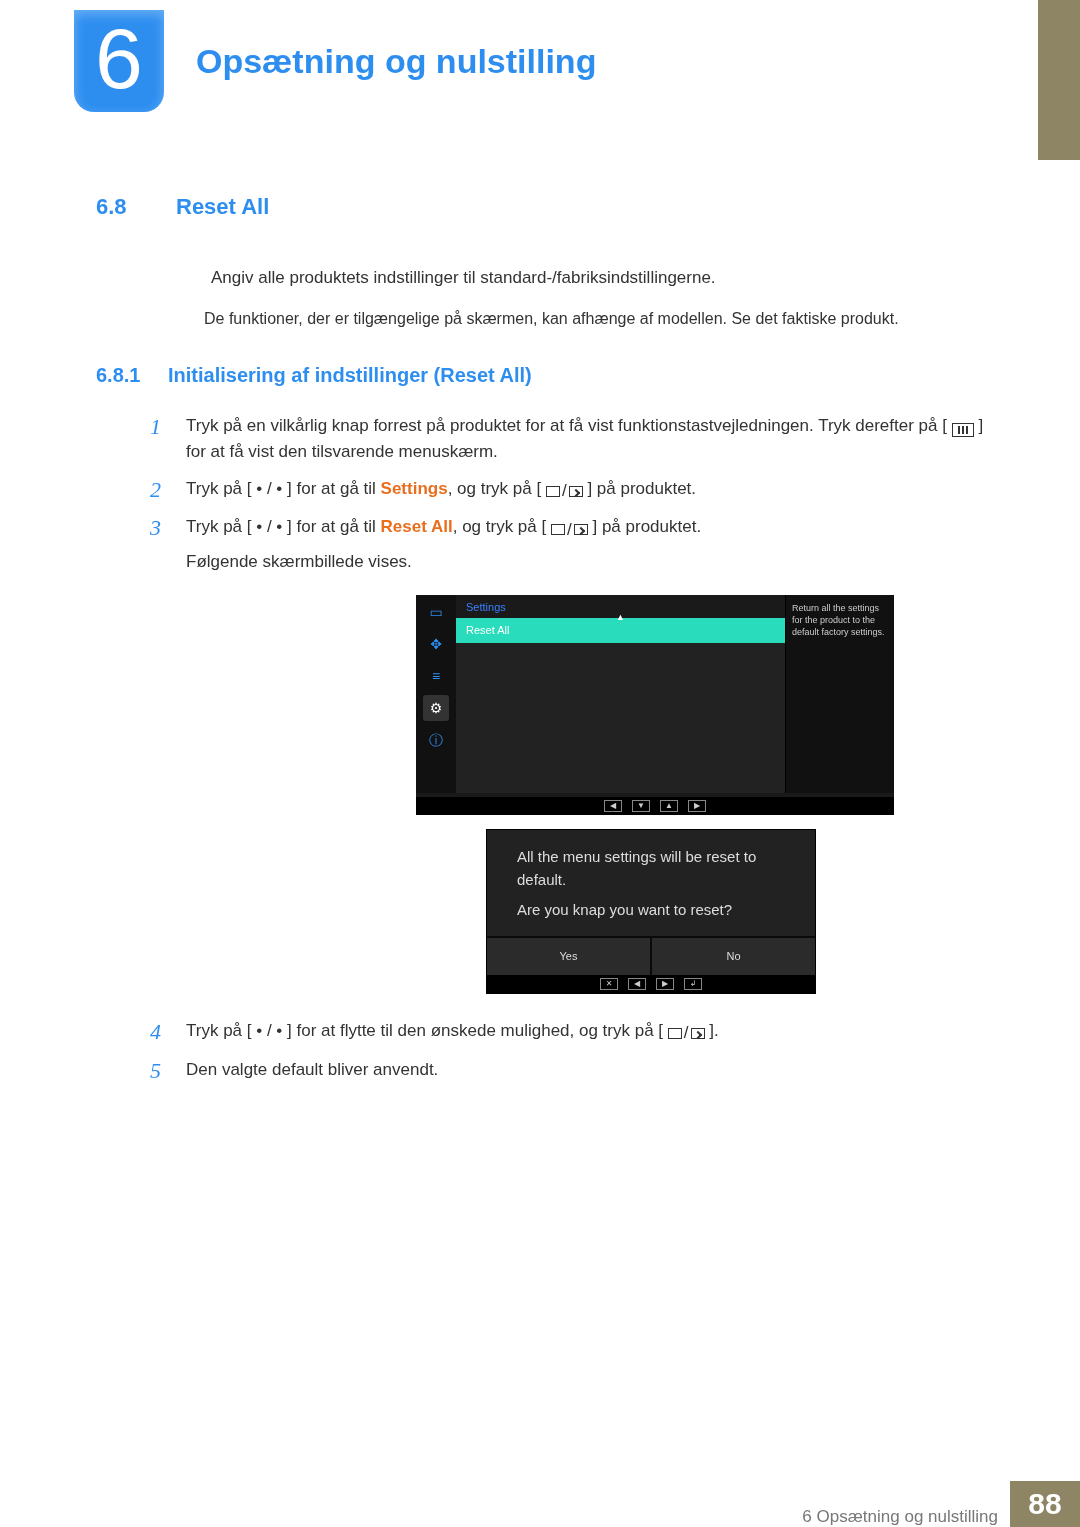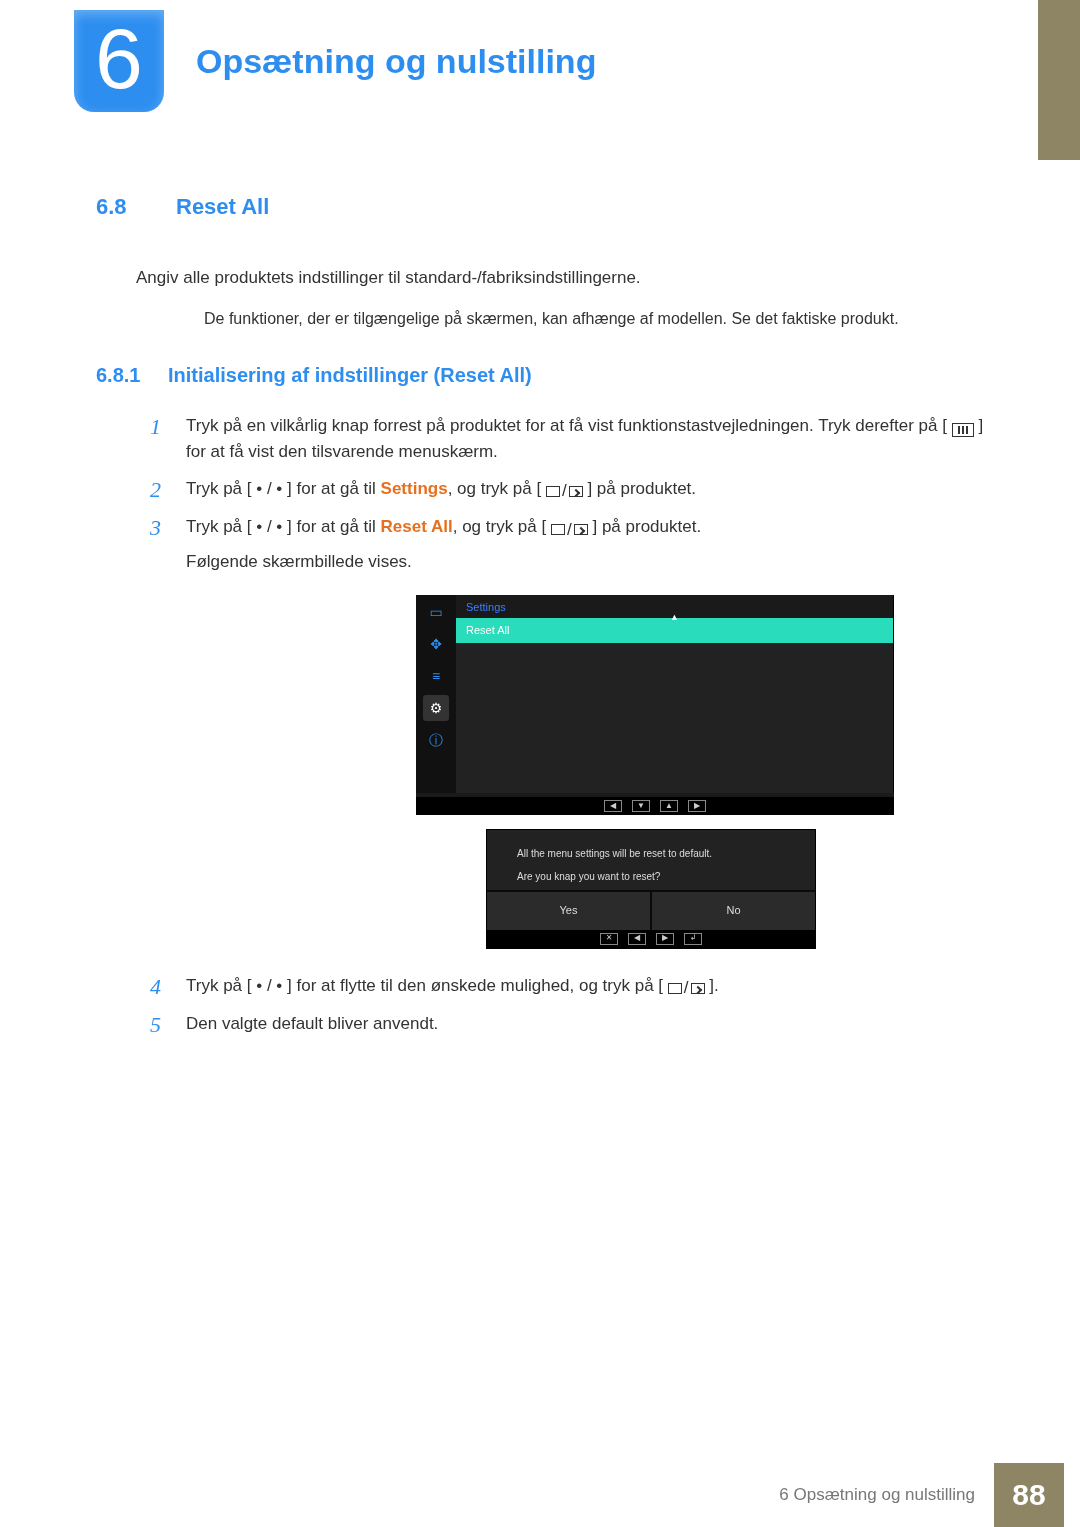--- a/index.html
+++ b/index.html
@@ -42,21 +42,21 @@
     left: 96px; top: 194px;
     width: 900px;
   }
   .section-heading {
     color: #2d8ef0;
     font-size: 22px;
     font-weight: bold;
     margin-bottom: 48px;
   }
   .section-heading .num { display:inline-block; width:80px; }
-  .intro { font-size: 17px; margin-left: 40px; margin-bottom: 22px; }
+  .intro { font-size: 17px; margin-left: 115px; margin-bottom: 22px; }
   .note { font-size: 16px; margin-left: 108px; margin-bottom: 36px; }
   .subsection-heading {
     color: #2d8ef0;
     font-size: 20px;
     font-weight: bold;
     margin-left: 0;
     margin-bottom: 26px;
   }
   .subsection-heading .subnum { display:inline-block; width:72px; }
   ol.steps { list-style: none; margin-left: 54px; }
@@ -141,22 +141,22 @@
     font-size:8px; color:#ccc;
   }
   
   .osd-dialog {
     margin: 14px 0 24px 300px;
     width: 330px;
     background:#222;
     border:1px solid #000;
   }
   .osd-dialog-body {
-    padding: 16px 30px 6px;
-    font-size: 10px;
+    padding: 16px 30px 14px;
+    font-size: 15px;
     color:#ddd;
     line-height:1.5;
   }
   .osd-dialog-buttons {
     display:flex;
     border-top: 2px solid #0a0a0a;
     align-items: flex-end;
   }
   .osd-dialog-buttons div {
     flex:1; text-align:center;
@@ -172,30 +172,30 @@
     padding:3px 0;
   }
   .osd-dialog-nav span {
     width:18px; height:12px; border:1px solid #888;
     display:flex; align-items:center; justify-content:center;
     font-size:8px; color:#ccc;
   }
   
   .footer {
     position:absolute;
-    right:16px; bottom:0;
-    display:flex; align-items:center;gap:7px;
+    right:0; bottom:0;
+    display:flex; align-items:flex-end;
   }
   .footer-text { font-size:17px; color:#777; margin-right:12px; }
   .footer-page {
     background:#8d8564;
     color:#fff;
     font-size:30px;
     font-weight:bold;
-    width:70px; height:64px;
+    width:70px; height:46px;
     display:flex; align-items:center; justify-content:center;
   }
   .icon-menu-rect {
     border:1.5px solid #333; width:22px; height:14px;
     display:inline-flex; align-items:center; justify-content:center; gap:2px;
   }
   .icon-menu-rect i { width:2px; height:8px; background:#333; display:block; }
   .icon-dual {
     display:inline-flex; align-items:center; gap:2px;
   }
@@ -262,20 +262,21 @@
           </div>
           <div class="osd-main">
             <div class="osd-menu">
               <div class="osd-menu-title">Settings</div>
               <div class="osd-menu-item">
                 <span class="osd-menu-arrow">▲</span>
                 <span>Reset All</span>
               </div>
               <div class="osd-menu-body"></div>
             </div>
+            <div class="osd-right">Return all the settings for the product to the default factory settings.</div>
           </div>
         </div>
         <div class="osd-nav">
           <span>◀</span>
           <span>▼</span>
           <span>▲</span>
           <span>▶</span>
         </div>
       </div>
 

